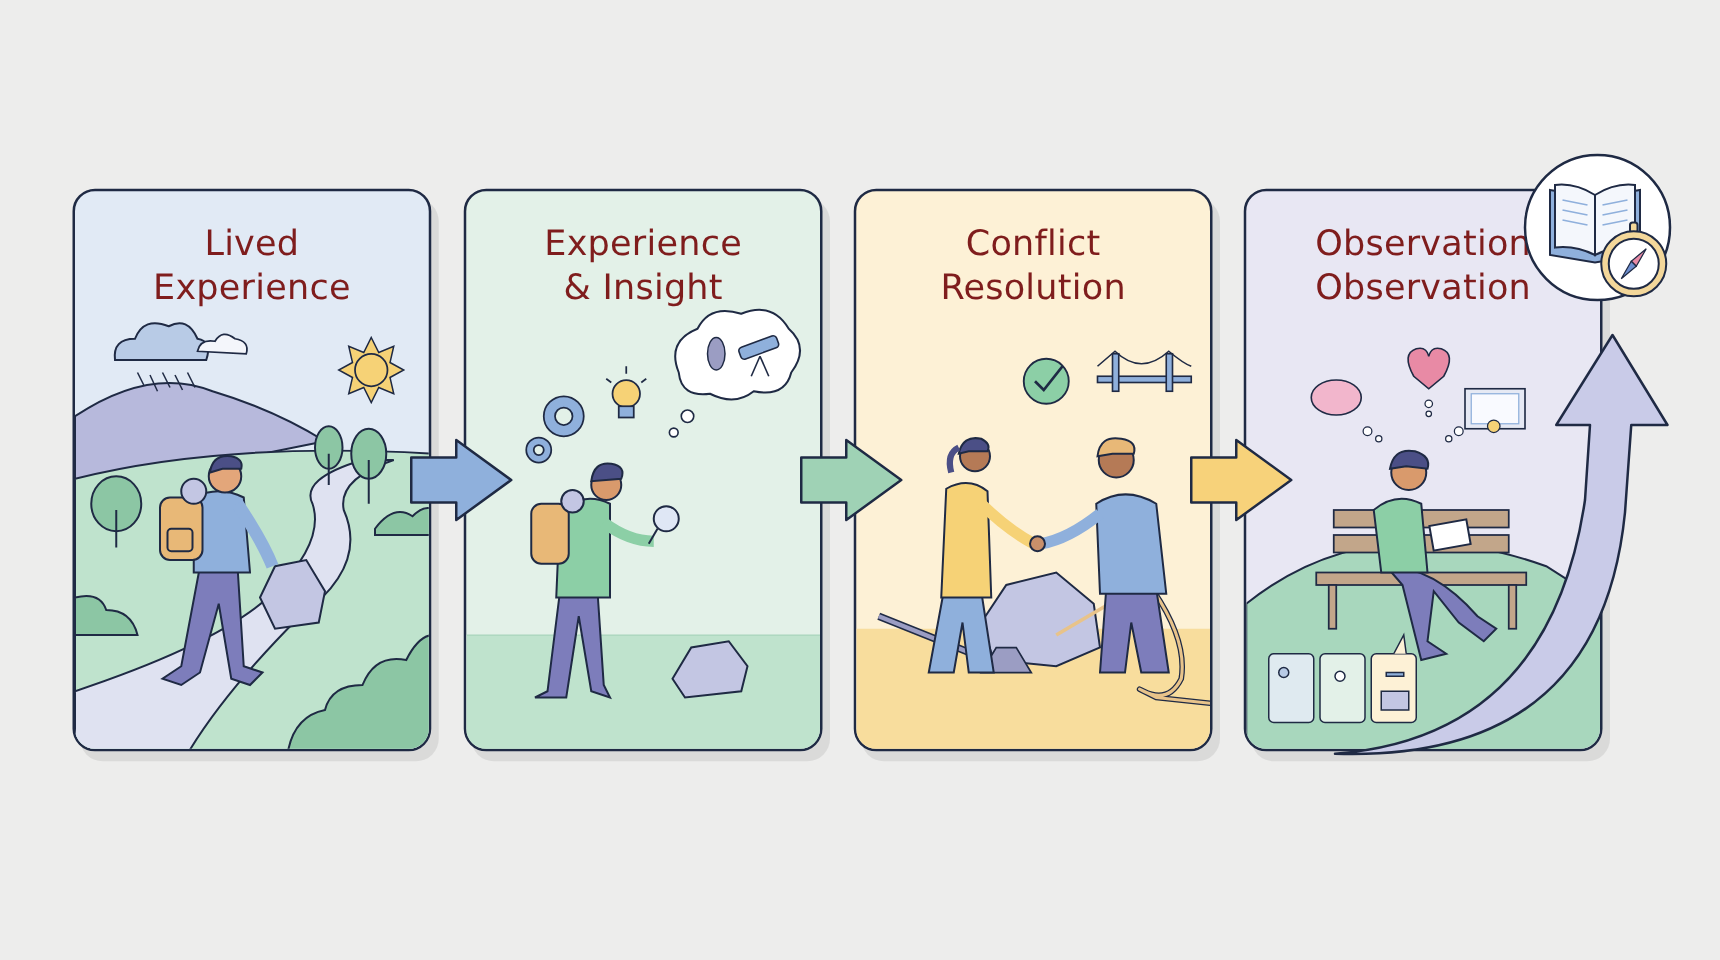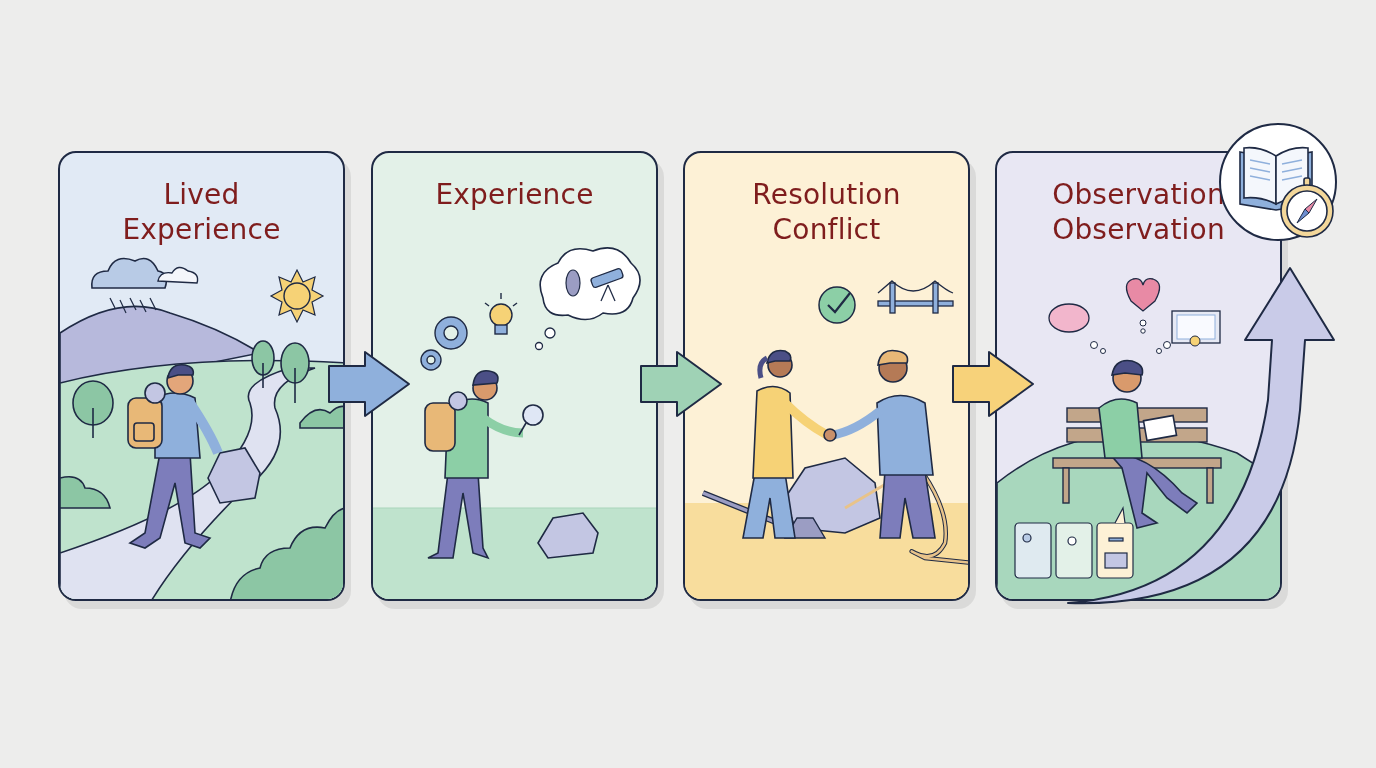--- a/index.html
+++ b/index.html
@@ -69,20 +69,21 @@
       <circle cx="95" cy="240" r="10" fill="#c3c6e3"></circle>
       <circle cx="120" cy="228" r="13" fill="#e3a67a"></circle>
       <path d="M108 225 Q110 210 125 212 Q135 214 133 222 L118 222Z" fill="#4b4f86"></path>
     </g>
   </svg>
 </div>
 
 <div class="panel" id="p2">
   <div class="panel-title">
     <div>Experience</div>
+    <div>&amp; Insight</div>
   </div>
   <svg class="scene" viewBox="0 0 287 450">
     <rect x="0" y="355" width="287" height="95" fill="#bfe3cd"></rect>
     <line x1="0" y1="355" x2="287" y2="355" stroke="#a9d5bb" stroke-width="1"></line>
 
     <g stroke="#1f2a44" stroke-width="1.4" fill="#8fb0dc">
       <circle cx="78" cy="180" r="16"></circle>
         <circle cx="78" cy="180" r="7" fill="#e3f1e8"></circle>
       <circle cx="58" cy="207" r="10"></circle>
         <circle cx="58" cy="207" r="4" fill="#e3f1e8"></circle>
@@ -117,22 +118,22 @@
       <circle cx="112" cy="235" r="12" fill="#d99a6c"></circle>
       <path d="M100 232 Q102 216 116 218 Q128 220 124 230Z" fill="#4b4f86"></path>
       <circle cx="160" cy="262" r="10" fill="#dfe7f5"></circle>
       <line x1="153" y1="270" x2="146" y2="282"></line>
     </g>
   </svg>
 </div>
 
 <div class="panel" id="p3">
   <div class="panel-title">
+    <div>Conflict</div>
     <div>Resolution</div>
-    <div>Conflict</div>
   </div>
   <svg class="scene" viewBox="0 0 287 450">
     <rect x="0" y="350" width="287" height="100" fill="#f8dd9d"></rect>
 
     <circle cx="152" cy="152" r="18" fill="#8ccfa6" stroke="#1f2a44" stroke-width="1.5"></circle>
     <path d="M143 152 L150 159 L165 140" fill="none" stroke="#1f2a44" stroke-width="2.2"></path>
 
     <g stroke="#1f2a44" stroke-width="1.3" fill="#8fb0dc">
       <rect x="193" y="148" width="75" height="5"></rect>
       <rect x="205" y="130" width="5" height="30"></rect>

